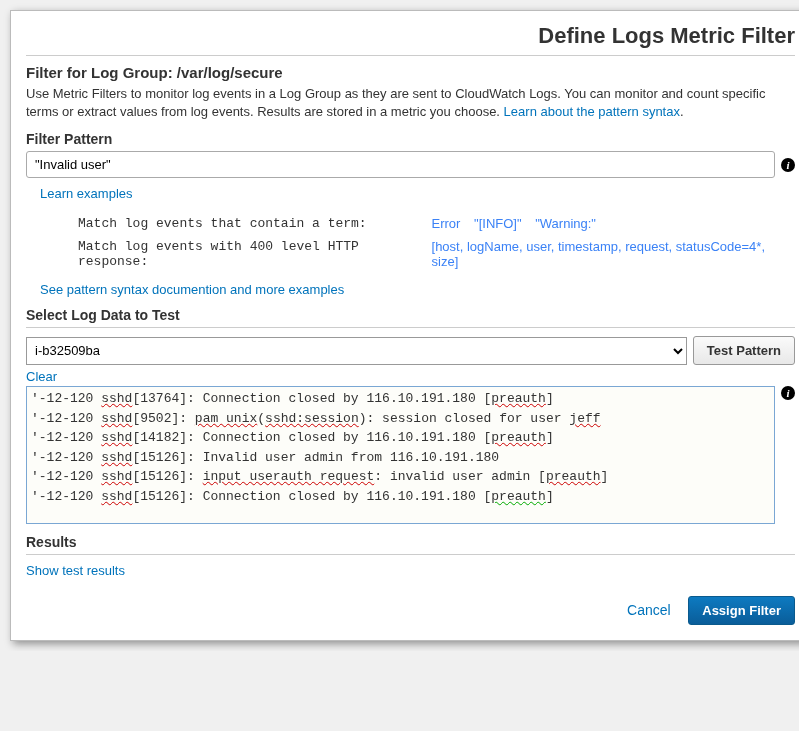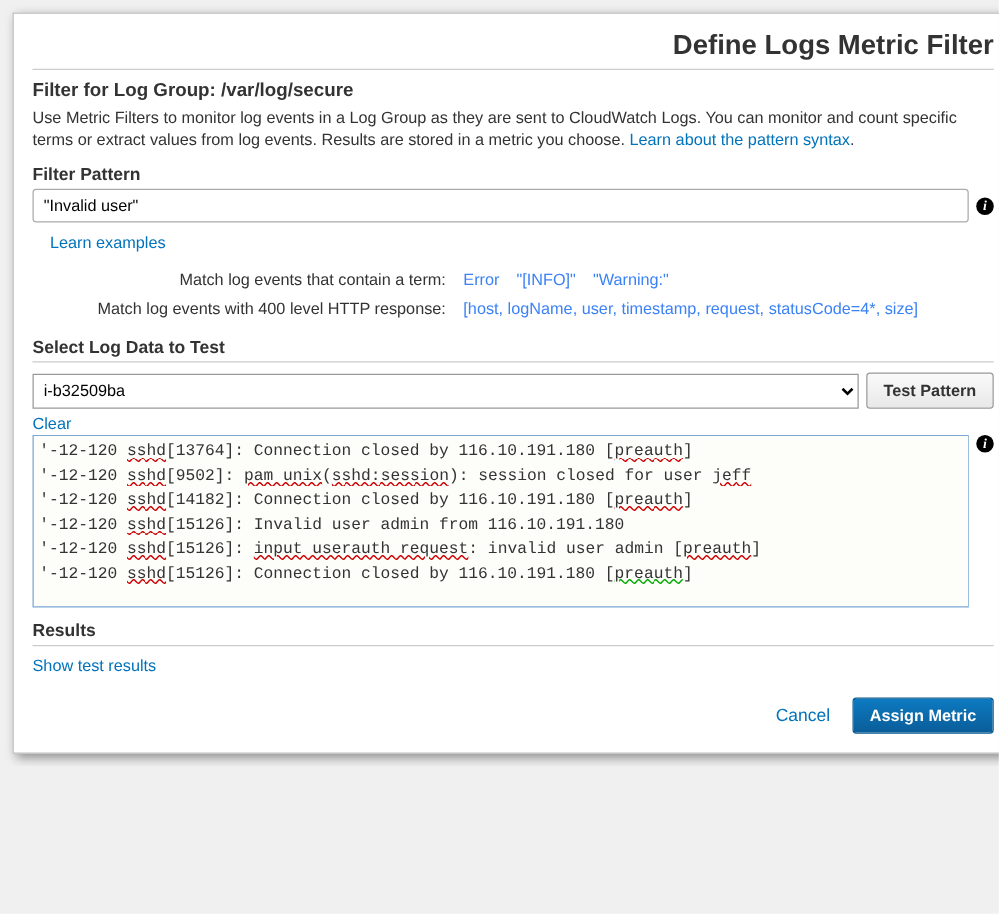--- a/index.html
+++ b/index.html
@@ -80,21 +80,22 @@
     }
     .example-table {
       margin: 10px 0 8px 30px;
       font-size: 13px;
     }
     .example-table td {
       padding: 3px 6px;
       vertical-align: top;
     }
     .example-label {
-      text-align: right;
+      text-align: left;
+      font-family: Liberation Mono, monospace;
     }
     .example-link {
       color: #3b82f6;
       margin-right: 10px;
     }
     .select-row {
       display: flex;
       align-items: center;
       gap: 6px;
       margin-bottom: 4px;
@@ -199,20 +200,21 @@
         </td>
       </tr>
       <tr>
         <td class="example-label">Match log events with 400 level HTTP response:</td>
         <td>
           <a class="example-link">[host, logName, user, timestamp, request, statusCode=4*, size]</a>
         </td>
       </tr>
     </tbody>
       </table>
+    <a class="link">See pattern syntax documention and more examples</a>
   </div>
 
   <h3>Select Log Data to Test</h3>
   <hr>
   <div class="select-row">
     <select>
       <option>i-b32509ba</option>
     </select>
     <button class="btn">Test Pattern</button>
   </div>
@@ -231,15 +233,15 @@
     </div>
     <span class="info-icon">i</span>
   </div>
 
   <h3>Results</h3>
   <hr>
   <a class="link">Show test results</a>
 
   <div class="footer">
     <a class="link">Cancel</a>
-    <button class="btn btn-primary">Assign Metric</button>
+    <button class="btn btn-primary">Assign Filter</button>
   </div>
 </div>
 
 </body></html>

